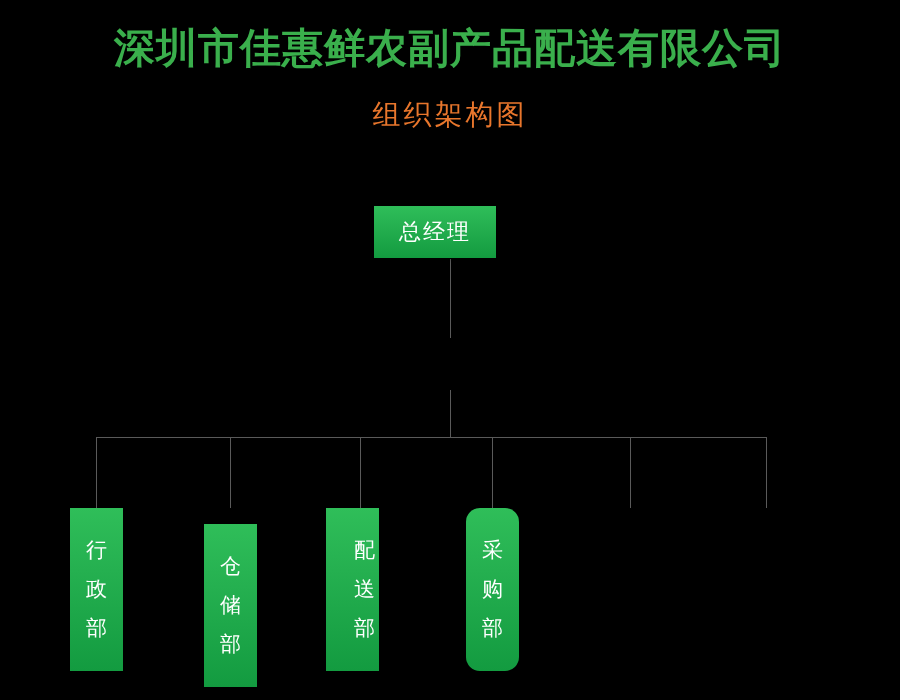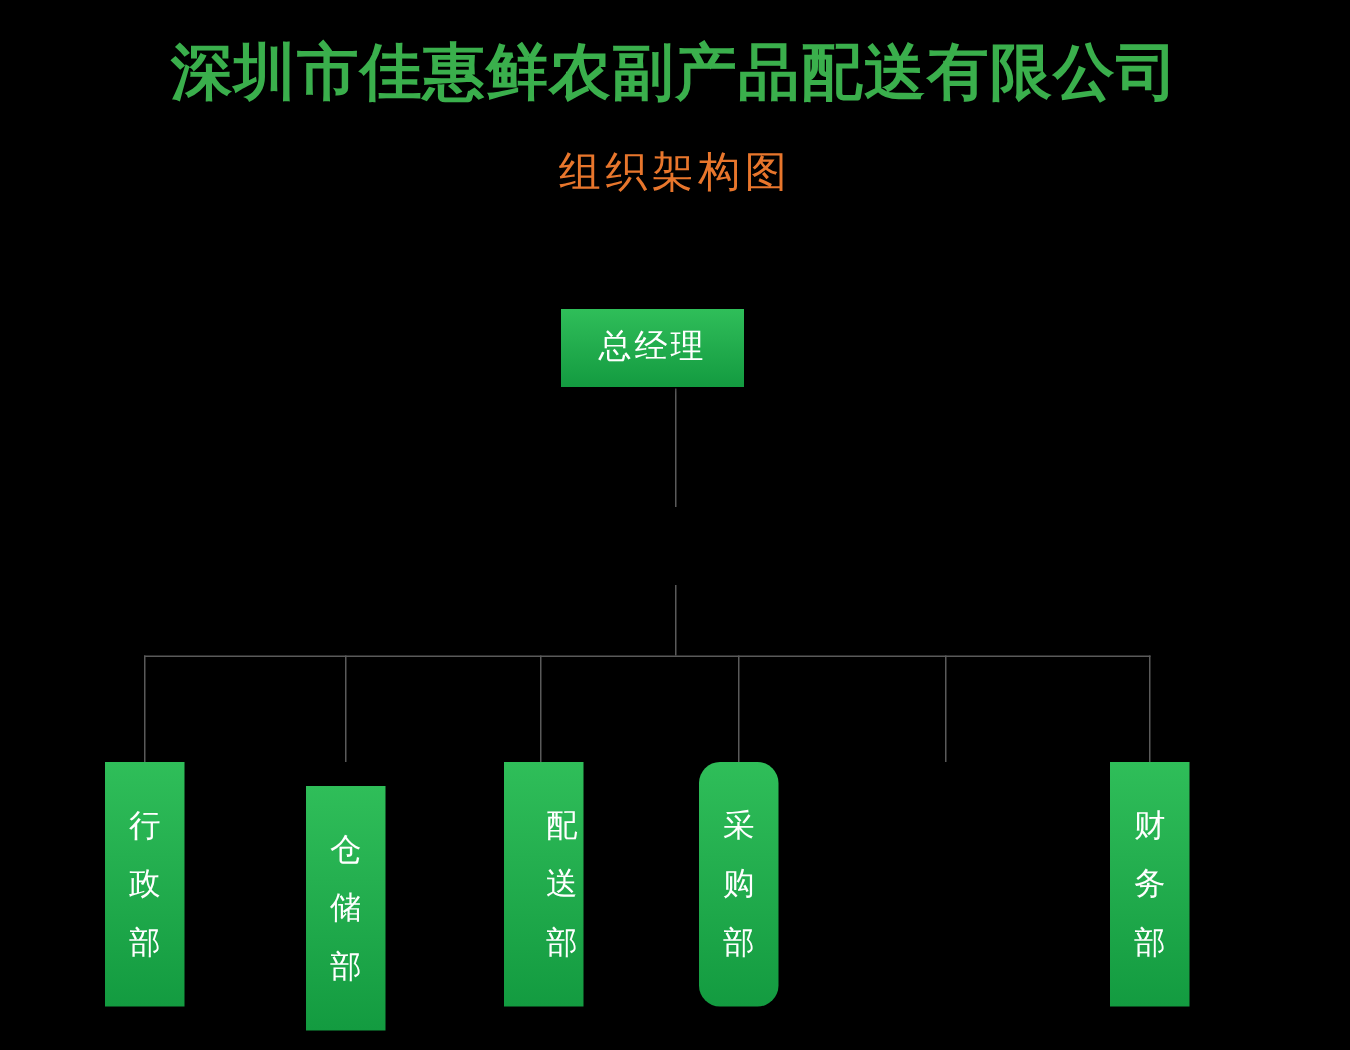--- a/index.html
+++ b/index.html
@@ -129,26 +129,23 @@
 
 
   <div class="node dept" style="left:70px; top:508px;">
     <span class="label">行政部</span>
   </div>
 
   <div class="node dept" style="left:204px; top:524px;">
     <span class="label">仓储部</span>
   </div>
 
-  <div class="node dept" style="left:336px; top:508px;padding-left:24px;">
+  <div class="node dept" style="left:326px; top:508px;padding-left:24px;">
     <span class="label">配送部</span>
   </div>
 
   <div class="node dept" style="left:466px; top:508px;border-radius:14px;">
     <span class="label">采购部</span>
   </div>
 
 
-  <div class="node dept" style="left:740px; top:508px;">
-    <span class="label">财务部</span>
-  </div>
 
 </div>
 
 </body></html>

